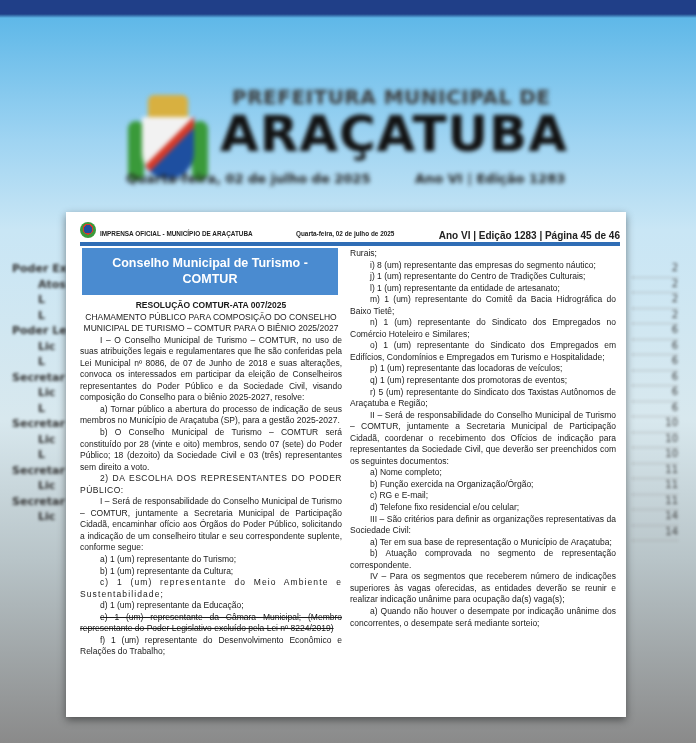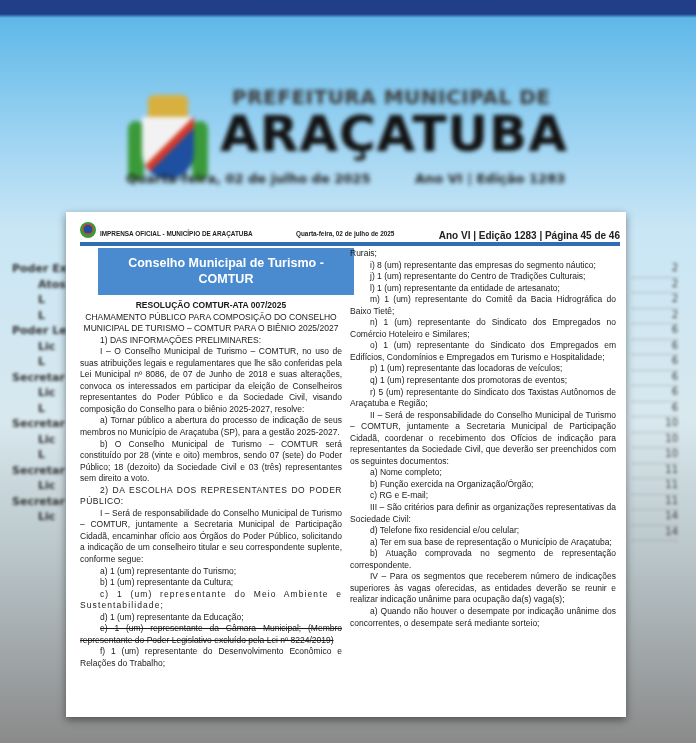--- a/index.html
+++ b/index.html
@@ -37,21 +37,21 @@
   .doc-publisher { position: absolute; left: 20px; top: 10px; font-size: 6.4px; font-weight: bold; color: #222; white-space: nowrap; }
   .doc-date { position: absolute; left: 216px; top: 10px; font-size: 6.4px; font-weight: bold; color: #222; white-space: nowrap; }
   .doc-edition { position: absolute; right: 0; top: 10px; font-size: 10px; font-weight: bold; color: #222; white-space: nowrap; }
   .doc-rule { position: absolute; left: 14px; top: 30px; width: 540px; height: 4px; background: #2f6db5; }
 
   .col { position: absolute; top: 36px; font-size: 8.5px; line-height: 11.55px; text-align: justify; }
   .col-left { left: 14px; width: 262px; }
   .col-right { left: 284px; width: 266px; }
   .title-box {
     background: #4a8bd0; color: #fff; text-align: center; font-weight: bold;
-    font-size: 12.5px; line-height: 16px; padding: 7px 18px; margin: 0 0 5px 18px; width: 256px; height: 47px;
+    font-size: 12.5px; line-height: 16px; padding: 7px 18px; margin: 0 0 5px 2px; width: 256px; height: 47px;
   }
   .p { text-indent: 20px; }
   .center { text-align: center; text-indent: 0; }
   .bold { font-weight: bold; }
   .strike { text-decoration: line-through; }
   .spread { letter-spacing: 1.1px; }
   .spread2 { letter-spacing: 0.5px; }
   .noindent { text-indent: 0; }
 </style>
 </head>
@@ -122,21 +122,20 @@
   </div>
   <div class="doc-rule"></div>
 
   <div class="col col-left">
     <div class="title-box">
       <div>Conselho Municipal de Turismo -</div>
       <div>COMTUR</div>
     </div>
     <div class="center bold">RESOLUÇÃO COMTUR-ATA 007/2025</div>
     <div class="center">CHAMAMENTO PÚBLICO PARA COMPOSIÇÃO DO CONSELHO MUNICIPAL DE TURISMO – COMTUR PARA O BIÊNIO 2025/2027</div>
-    <div class="p">1) DAS INFORMAÇÕES PRELIMINARES:</div>
     <div class="p">I – O Conselho Municipal de Turismo – COMTUR, no uso de suas atribuições legais e regulamentares que lhe são conferidas pela Lei Municipal nº 8086, de 07 de Junho de 2018 e suas alterações, convoca os interessados em participar da eleição de Conselheiros representantes do Poder Público e da Sociedade Civil, visando composição do Conselho para o biênio 2025-2027, resolve:</div>
     <div class="p">a) Tornar público a abertura do processo de indicação de seus membros no Município de Araçatuba (SP), para a gestão 2025-2027.</div>
     <div class="p">b) O Conselho Municipal de Turismo – COMTUR será constituído por 28 (vinte e oito) membros, sendo 07 (sete) do Poder Público; 18 (dezoito) da Sociedade Civil e 03 (três) representantes sem direito a voto.</div>
     <div class="p spread2">2) DA ESCOLHA DOS REPRESENTANTES DO PODER PÚBLICO:</div>
     <div class="p">I – Será de responsabilidade do Conselho Municipal de Turismo – COMTUR, juntamente a Secretaria Municipal de Participação Cidadã, encaminhar ofício aos Órgãos do Poder Público, solicitando a indicação de um conselheiro titular e seu correspondente suplente, conforme segue:</div>
     <div class="p">a) 1 (um) representante do Turismo;</div>
     <div class="p">b) 1 (um) representante da Cultura;</div>
     <div class="p spread">c) 1 (um) representante do Meio Ambiente e Sustentabilidade;</div>
     <div class="p">d) 1 (um) representante da Educação;</div>
     <div class="p strike">e) 1 (um) representante da Câmara Municipal; (Membro representante do Poder Legislativo excluído pela Lei nº 8224/2019)</div>
@@ -151,20 +150,20 @@
     <div class="p">m) 1 (um) representante do Comitê da Bacia Hidrográfica do Baixo Tietê;</div>
     <div class="p">n) 1 (um) representante do Sindicato dos Empregados no Comércio Hoteleiro e Similares;</div>
     <div class="p">o) 1 (um) representante do Sindicato dos Empregados em Edifícios, Condomínios e Empregados em Turismo e Hospitalidade;</div>
     <div class="p">p) 1 (um) representante das locadoras de veículos;</div>
     <div class="p">q) 1 (um) representante dos promotoras de eventos;</div>
     <div class="p">r) 5 (um) representante do Sindicato dos Taxistas Autônomos de Araçatuba e Região;</div>
     <div class="p">II – Será de responsabilidade do Conselho Municipal de Turismo – COMTUR, juntamente a Secretaria Municipal de Participação Cidadã, coordenar o recebimento dos Ofícios de indicação para representantes da Sociedade Civil, que deverão ser preenchidos com os seguintes documentos:</div>
     <div class="p">a) Nome completo;</div>
     <div class="p">b) Função exercida na Organização/Órgão;</div>
     <div class="p">c) RG e E-mail;</div>
+    <div class="p">d) Telefone fixo residencial e/ou celular;</div>
     <div class="p">III – São critérios para definir as organizações representativas da Sociedade Civil:</div>
-    <div class="p">d) Telefone fixo residencial e/ou celular;</div>
     <div class="p">a) Ter em sua base de representação o Município de Araçatuba;</div>
     <div class="p">b) Atuação comprovada no segmento de representação correspondente.</div>
     <div class="p">IV – Para os segmentos que receberem número de indicações superiores às vagas oferecidas, as entidades deverão se reunir e realizar indicação unânime para ocupação da(s) vaga(s);</div>
     <div class="p">a) Quando não houver o desempate por indicação unânime dos concorrentes, o desempate será mediante sorteio;</div>
   </div>
 </div>
 
 </body></html>

